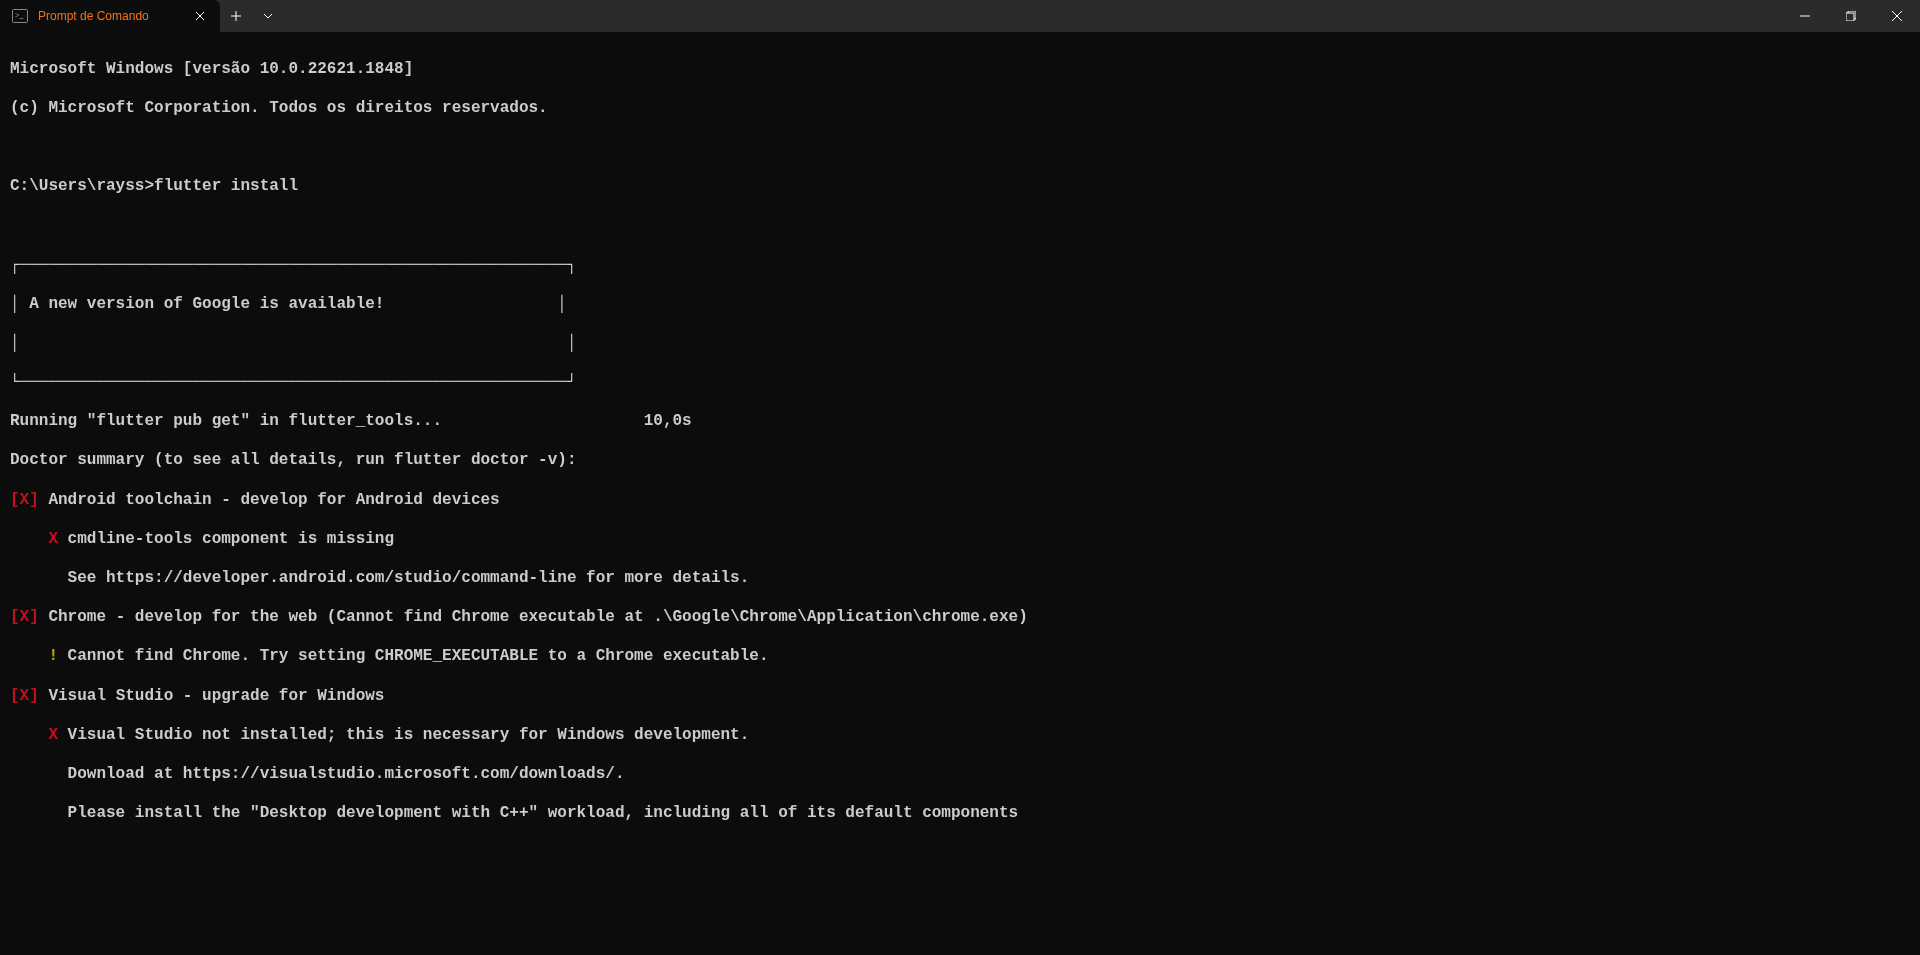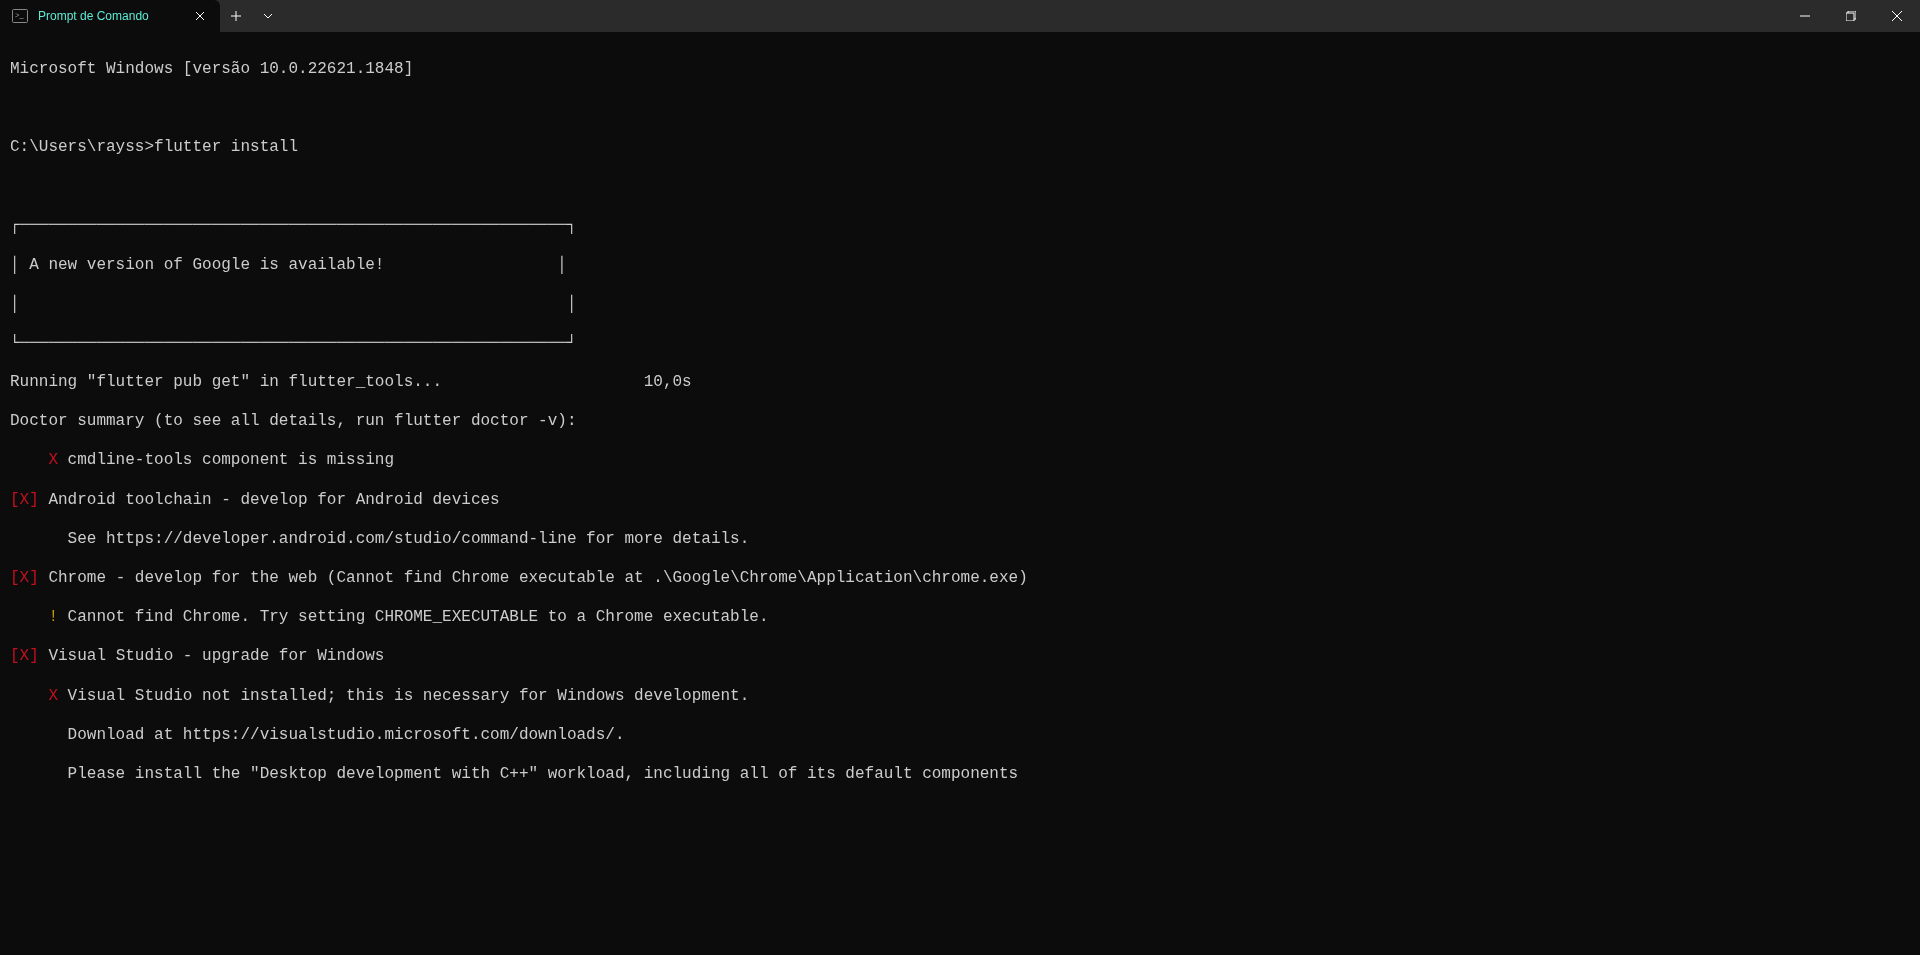--- a/index.html
+++ b/index.html
@@ -31,21 +31,21 @@
     position: relative;
   }
   .tab-icon {
     width: 16px;
     height: 16px;
     display: inline-flex;
     align-items: center;
     justify-content: center;
   }
   .tab-title {
-    color: #5eead4;
+    color: #f97316;
     font-size: 12px;
     font-family: "Segoe UI", Tahoma, sans-serif;
     font-weight: 400;
     flex: 1;
   }
   .tab-close {
     width: 20px;
     height: 20px;
     display: flex;
     align-items: center;
@@ -75,21 +75,21 @@
     cursor: default;
   }
 
   .terminal {
     padding: 8px 10px;
     font-size: 16px;
     line-height: 19.6px;
     white-space: pre;
     letter-spacing: 0px;
   }
-  .line { min-height: 19.6px; }
+  .line { min-height: 19.6px; font-weight: bold; }
   .green { color: #13a10e; }
   .red { color: #c50f1f; }
   .yellow { color: #c19c00; }
 
   .box-top, .box-mid, .box-bot {
     color: #cccccc;
   }
 </style>
 </head>
 <body>
@@ -138,31 +138,32 @@
       <svg width="10" height="10" viewBox="0 0 10 10">
         <line x1="0" y1="0" x2="10" y2="10" stroke="#fff" stroke-width="1"></line>
         <line x1="10" y1="0" x2="0" y2="10" stroke="#fff" stroke-width="1"></line>
       </svg>
     </div>
   </div>
 </div>
 
 <div class="terminal">
 <div class="line">Microsoft Windows [versão 10.0.22621.1848]</div>
+<div class="line">(c) Microsoft Corporation. Todos os direitos reservados.</div>
 <div class="line"></div>
 <div class="line"><span>C:\Users\rayss&gt;</span><span>flutter install</span></div>
 <div class="line"></div>
 <div class="line box-top">┌─────────────────────────────────────────────────────────┐</div>
 <div class="line box-mid">│ A new version of Google is available!                  │</div>
 <div class="line box-mid">│                                                         │</div>
 <div class="line box-bot">└─────────────────────────────────────────────────────────┘</div>
 <div class="line">Running "flutter pub get" in flutter_tools...                     10,0s</div>
 <div class="line">Doctor summary (to see all details, run flutter doctor -v):</div>
+<div class="line"><span class="red">[X]</span><span> Android toolchain - develop for Android devices</span></div>
 <div class="line"><span class="red">    X </span><span>cmdline-tools component is missing</span></div>
-<div class="line"><span class="red">[X]</span><span> Android toolchain - develop for Android devices</span></div>
 <div class="line">      See https://developer.android.com/studio/command-line for more details.</div>
 <div class="line"><span class="red">[X]</span><span> Chrome - develop for the web (Cannot find Chrome executable at .\Google\Chrome\Application\chrome.exe)</span></div>
 <div class="line"><span class="yellow">    ! </span><span>Cannot find Chrome. Try setting CHROME_EXECUTABLE to a Chrome executable.</span></div>
 <div class="line"><span class="red">[X]</span><span> Visual Studio - upgrade for Windows</span></div>
 <div class="line"><span class="red">    X </span><span>Visual Studio not installed; this is necessary for Windows development.</span></div>
 <div class="line">      Download at https://visualstudio.microsoft.com/downloads/.</div>
 <div class="line">      Please install the "Desktop development with C++" workload, including all of its default components</div>
 
 
 

